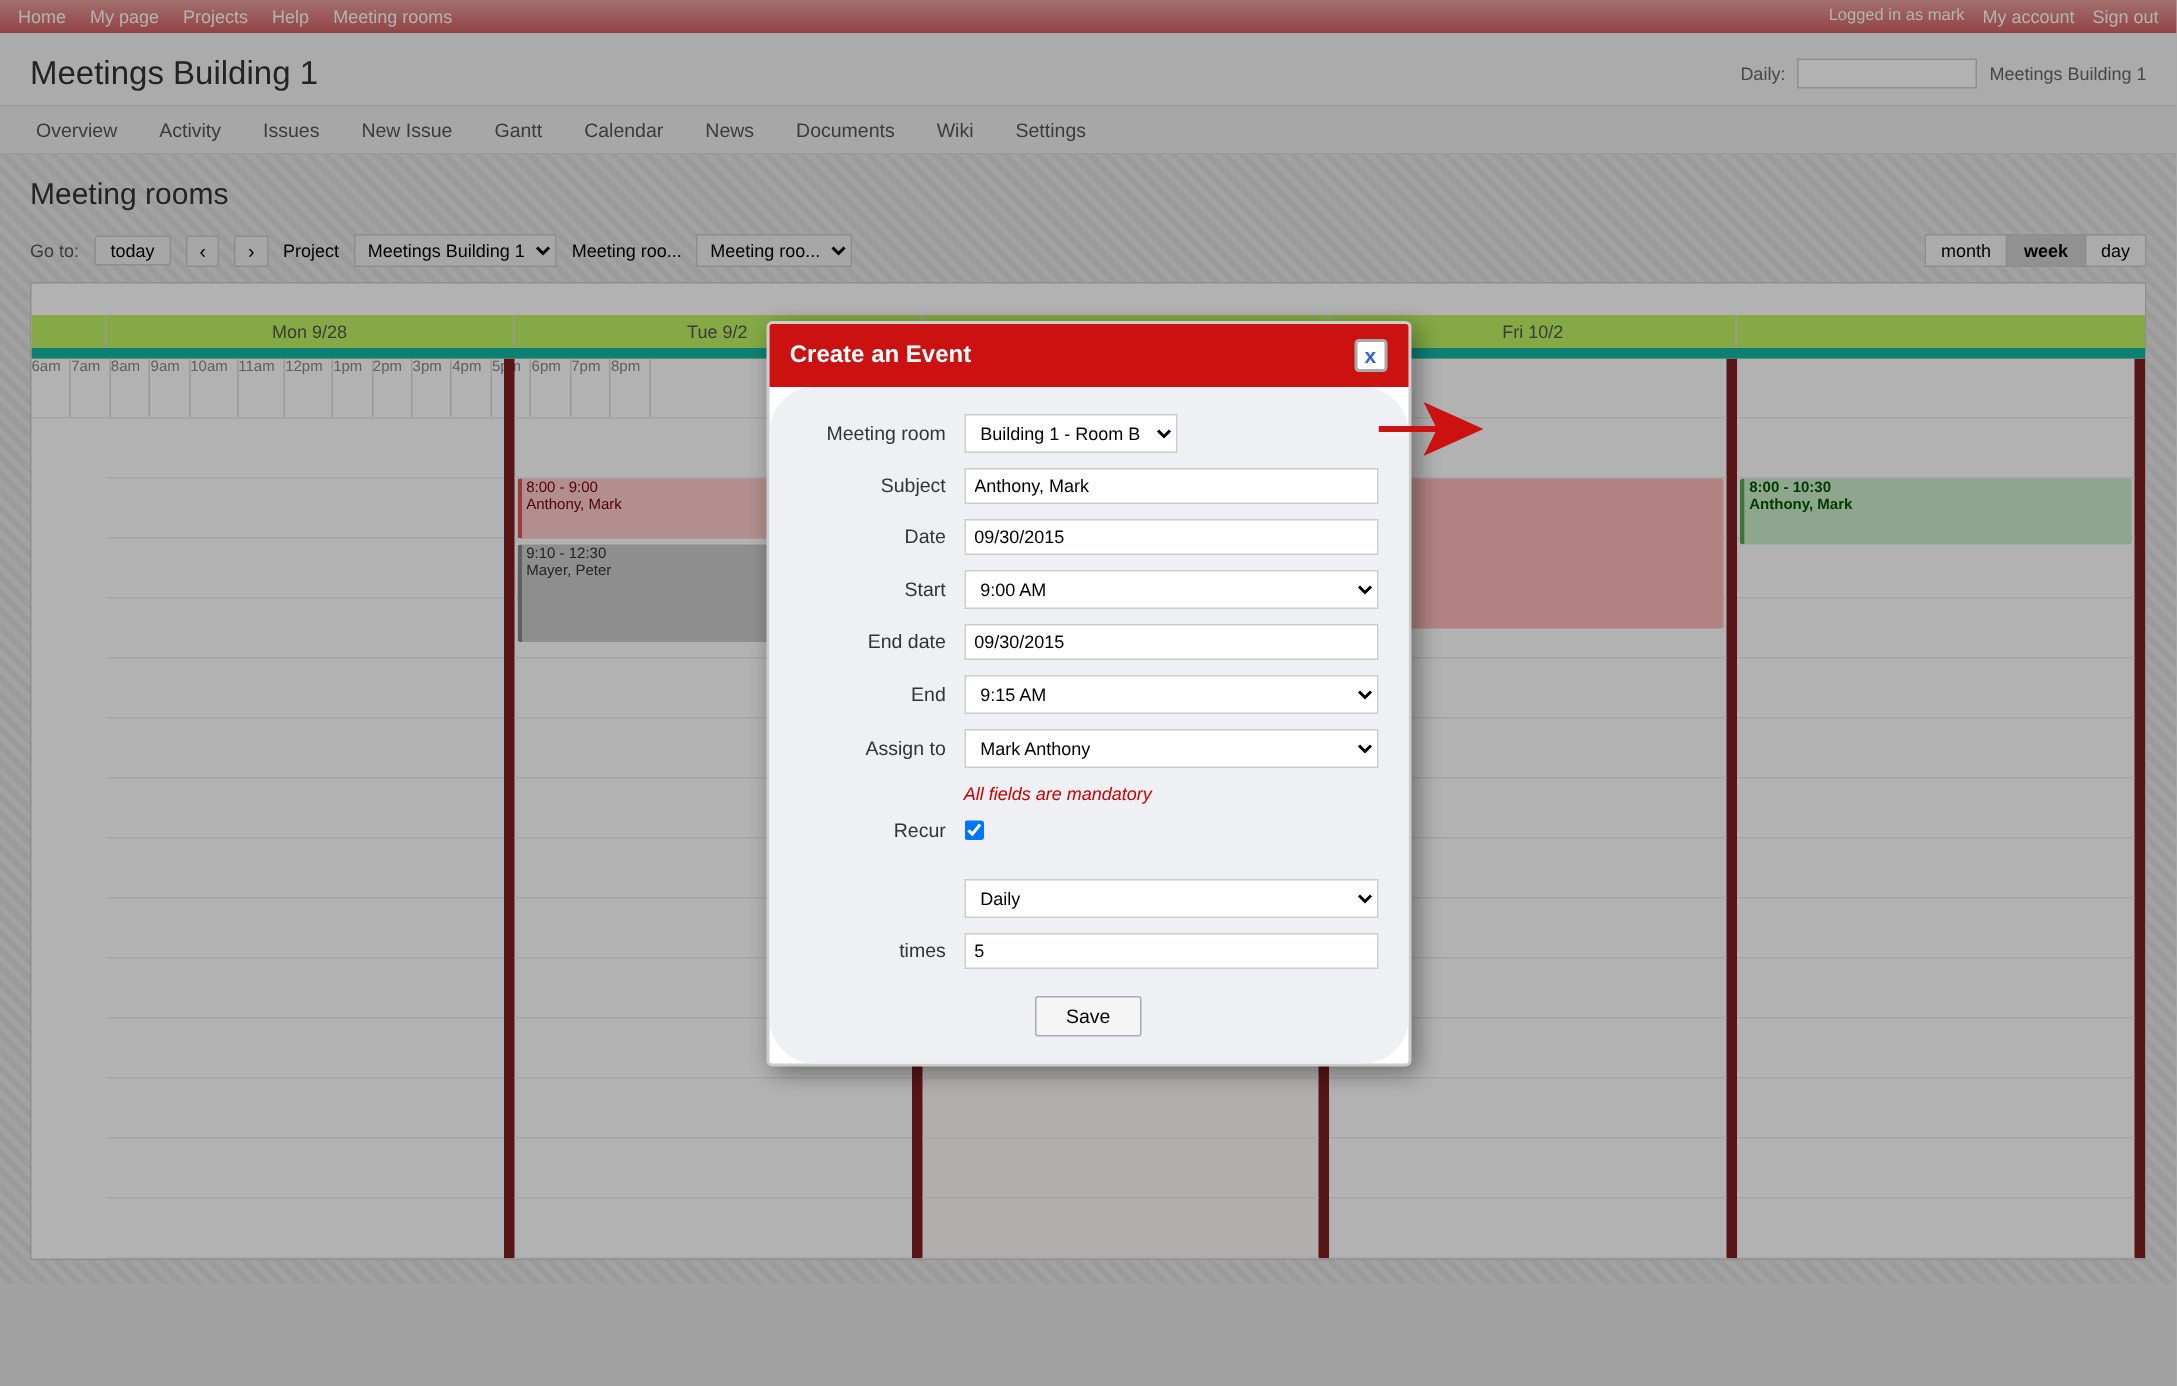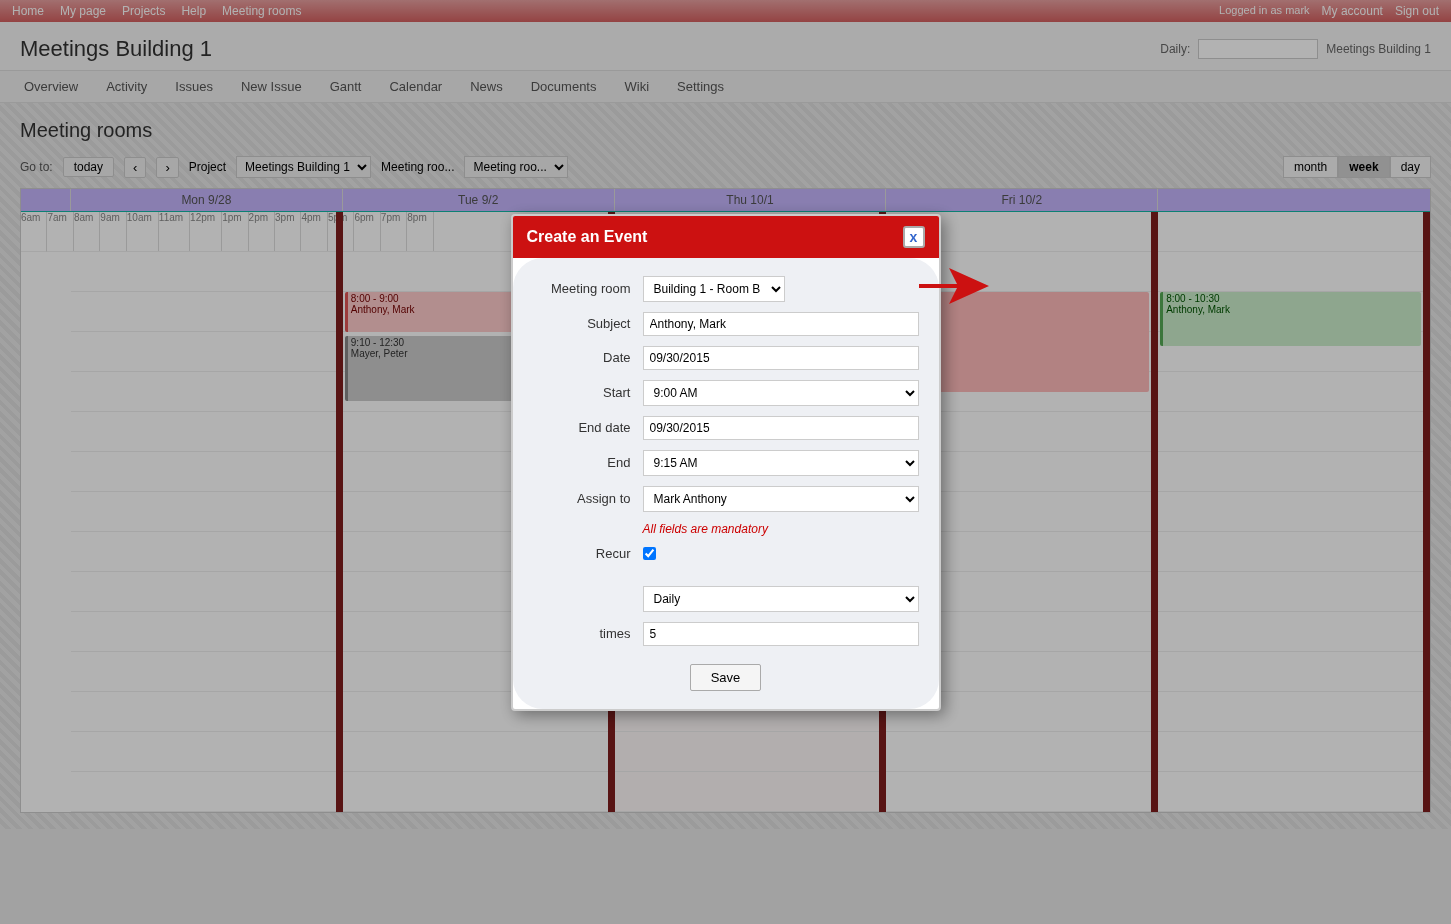--- a/index.html
+++ b/index.html
@@ -123,22 +123,23 @@
     
     .calendar-grid {
       border: 1px solid #ccc;
       background: #fff;
       position: relative;
       overflow: hidden;
     }
     .cal-header-row {
       display: grid;
       grid-template-columns: 50px repeat(5, 1fr);
-      border-bottom: 1px solid #14b8a6;
-      background: #c4b5fd;
+      border-bottom: 7px solid #14b8a6;
+      background: #bef264;
+      margin-top: 21px;
     }
     .cal-header-cell {
       padding: 4px 6px;
       font-size: 12px;
       color: #555;
       border-right: 1px solid #ddd;
       text-align: center;
     }
     .cal-header-cell.today-col { background: #ffe0e0; color: #c00; }
 
@@ -489,21 +490,21 @@
           <div class="day-slot"></div>
           <div class="day-slot"></div>
           <div class="day-slot"></div>
           <div class="day-slot"></div>
           <div class="day-slot"></div>
           <div class="day-slot"></div>
           <div class="day-slot"></div>
           <div class="day-slot"></div>
           <div class="day-slot"></div>
           <div class="day-slot"></div>
-          <div class="cal-event green" style="top: 80px; height: 54px; white-space: pre-line;">8:00 - 10:30
+          <div class="cal-event green" style="top: 80px; height: 44px; white-space: pre-line; font-weight: bold;">8:00 - 10:30
 Anthony, Mark</div>
         </div>
       </div>
   </div>
 </div>
 
 <div class="modal-backdrop">
   <div class="modal">
     <div class="modal-header">
       <span>Create an Event</span>

